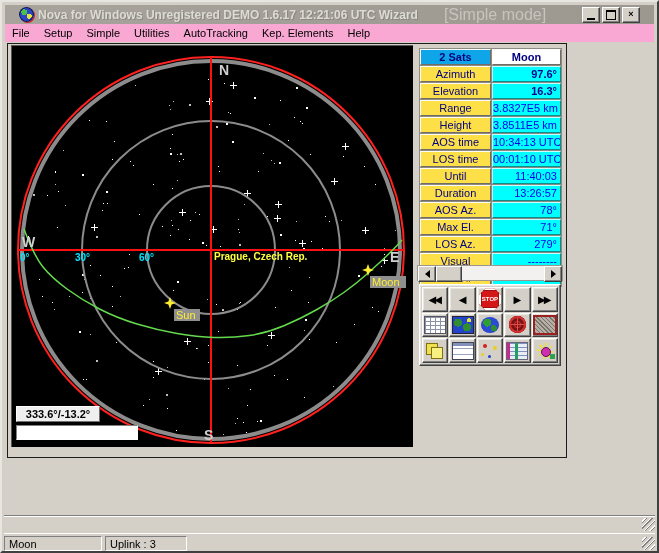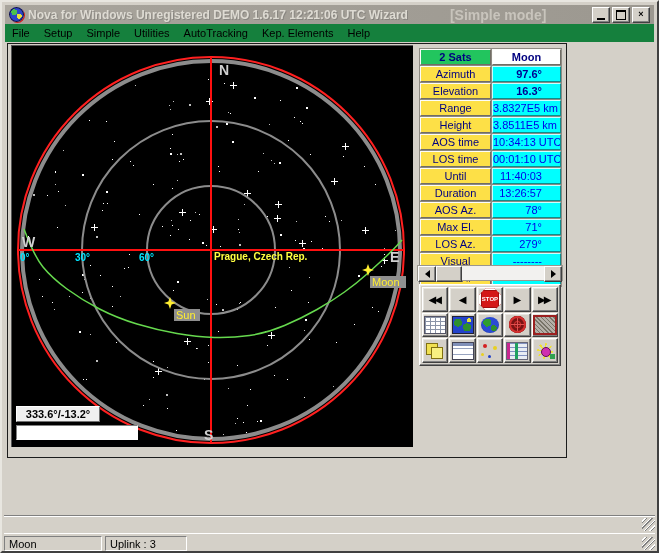--- a/index.html
+++ b/index.html
@@ -3,39 +3,39 @@
 <meta charset="utf-8">
 <style>
   html,body{margin:0;padding:0;}
   body{width:659px;height:553px;position:relative;font-family:"Liberation Sans",sans-serif;
        background:#d4d0c8;overflow:hidden;-webkit-font-smoothing:none;}
   .window{position:absolute;inset:0;background:#d4d0c8;
           border:2px solid;border-color:#e8e6e0 #404040 #404040 #e8e6e0;box-sizing:border-box;}
   
   .titlebar{position:absolute;left:3px;top:3px;right:3px;height:19px;
             background:linear-gradient(90deg,#a8a49c,#9c9890);display:flex;align-items:center;
-            padding:0 4px;box-sizing:border-box;}
+            padding:0 14px;box-sizing:border-box;}
   .app-icon{width:15px;height:15px;border-radius:50%;margin-right:4px;flex:0 0 auto;
             background:radial-gradient(circle at 35% 35%,#49c24d 3px,transparent 3px),
                        radial-gradient(circle at 68% 62%,#e8e23a 2.5px,transparent 2.5px),
                        radial-gradient(circle at 50% 50%,#2c46c8 8px,#14207a 9px);
             box-shadow:inset 0 0 0 1px #101040, 1px 1px 0 #d02020;}
   .title-text{color:#dedbd3;font-weight:bold;font-size:12px;white-space:nowrap;
               text-shadow:1px 1px 0 rgba(90,90,90,.35);}
-  .title-mode{color:#c8c4bc;font-weight:bold;font-size:14px;margin-left:42px;white-space:nowrap;}
+  .title-mode{color:#c8c4bc;font-weight:normal;font-size:16px;margin-left:26px;white-space:nowrap;}
   .winbtns{margin-left:auto;display:flex;gap:2px;}
   .winbtn{width:16px;height:14px;background:#d4d0c8;border:1px solid;
           border-color:#fff #404040 #404040 #fff;box-shadow:inset -1px -1px 0 #808080;
           display:flex;align-items:center;justify-content:center;font-size:9px;font-weight:bold;
           color:#000;line-height:1;}
   .glyph-min{align-items:flex-end;}
   .glyph-min span{display:block;width:8px;height:2px;background:#000;margin-bottom:2px;}
   .glyph-max span{display:block;width:8px;height:7px;border:1px solid #000;border-top:2px solid #000;}
   
-  .menubar{position:absolute;left:3px;top:22px;right:3px;height:18px;background:#15803d;
+  .menubar{position:absolute;left:3px;top:22px;right:3px;height:18px;background:#f9a8d4;
            display:flex;align-items:center;font-size:11px;color:#000;}
   .menu-item{padding:2px 7px;white-space:nowrap;}
   
   .child-frame{position:absolute;left:5px;top:41px;width:560px;height:415px;background:#d4d0c8;
                border:1px solid #1c1c1c;box-sizing:border-box;}
   .skymap{position:absolute;left:3px;top:1px;width:402px;height:402px;background:#000;
           box-shadow:inset 1px 1px 0 #555;}
   .skymap svg{position:absolute;left:1px;top:1px;}
   .readout-box{position:absolute;left:5px;top:361px;width:84px;height:16px;background:#efefef;
                border:1px solid;border-color:#fff #707070 #707070 #fff;color:#000;font-size:11px;
@@ -43,25 +43,25 @@
   .blank-box{position:absolute;left:5px;top:380px;width:122px;height:15px;background:#fff;
              border:1px solid;border-color:#808080 #fff #fff #808080;box-sizing:border-box;}
   
   .panel{position:absolute;left:406px;top:1px;width:152px;height:411px;background:#d4d0c8;}
   .sat-table{position:absolute;left:5px;top:3px;width:141px;display:grid;
              grid-template-columns:71px 69px;gap:1px;background:#8d8a82;border:1px solid #8d8a82;}
   .cell{height:14px;font-size:11px;line-height:14px;overflow:hidden;white-space:nowrap;
         border:1px solid;box-sizing:content-box;}
   .cell-label{background:#fde047;color:#000080;text-align:center;
               border-color:#fcfcfa #716d65 #716d65 #fcfcfa;}
-  .cell-header-left{background:#22c55e;color:#000080;font-weight:bold;text-align:center;
+  .cell-header-left{background:#0ea5e9;color:#000080;font-weight:bold;text-align:center;
               border-color:#fcfcfa #716d65 #716d65 #fcfcfa;}
   .cell-header-right{background:#fff;color:#000080;font-weight:bold;text-align:center;
               border-color:#fcfcfa #716d65 #716d65 #fcfcfa;}
-  .cell-value{background:#00ffff;color:#0000e8;text-align:right;padding-right:18px;
+  .cell-value{background:#00ffff;color:#0000e8;text-align:right;padding-right:3px;
               border-color:#c8ffff #0e8c8c #0e8c8c #c8ffff;}
   .cell-value.bold{color:#000090;font-weight:bold;}
   
   .hscroll{position:absolute;left:3px;top:220px;width:146px;height:16px;background:#f2f1ef;
            border:1px solid #9a968e;display:flex;box-sizing:border-box;}
   .sb-btn{width:16px;height:14px;background:#d4d0c8;border:1px solid;
           border-color:#fff #404040 #404040 #fff;box-shadow:inset -1px -1px 0 #808080;
           display:flex;align-items:center;justify-content:center;flex:0 0 auto;}
   .tri-l{width:0;height:0;border:4px solid transparent;border-right:5px solid #000;margin-left:-4px;}
   .tri-r{width:0;height:0;border:4px solid transparent;border-left:5px solid #000;margin-right:-4px;}

